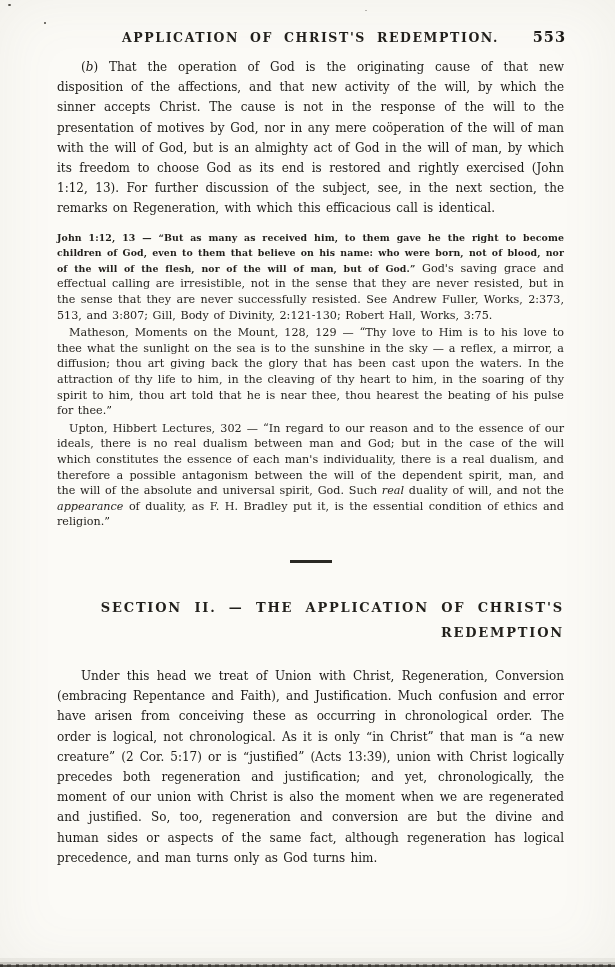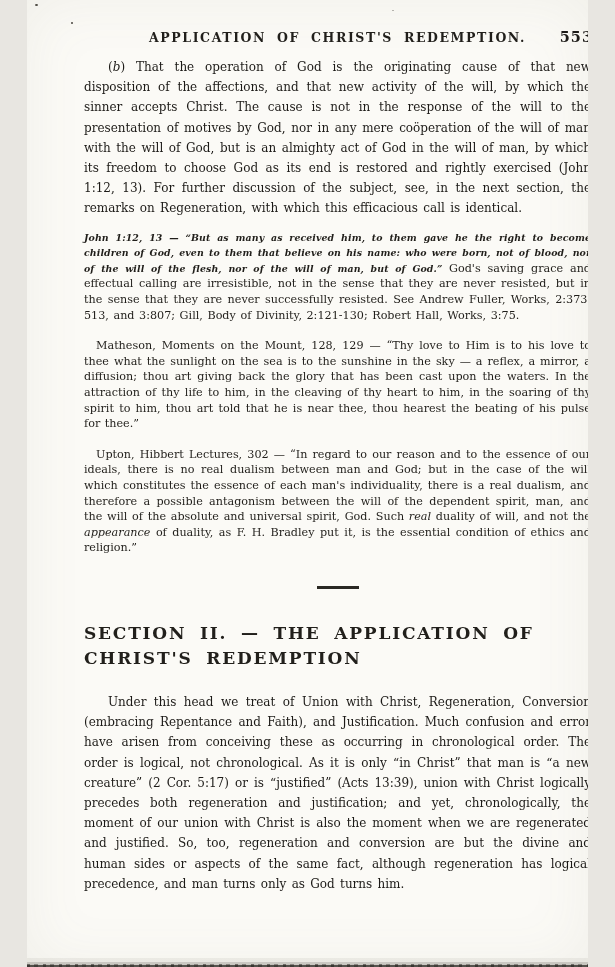--- a/index.html
+++ b/index.html
@@ -2,21 +2,21 @@
 <html><head>
 <meta charset="utf-8">
 <style>
   html,body{margin:0;padding:0;}
   body{
     background:#e8e6e1;
     font-family:"DejaVu Serif","Liberation Serif",serif;
   }
   .page{
     position:relative;
-    width:561px;height:967px;
+    width:615px;height:967px;
     margin:0 auto;
     background:#fbfaf6;
     color:#1c1a17;
     overflow:hidden;
     box-shadow:inset 0 0 60px rgba(120,110,90,.08);
   }
   
   .hdr{
     position:absolute;top:30px;left:57px;width:507px;height:20px;
   }
@@ -41,33 +41,33 @@
     text-indent:24px;
     word-spacing:1.5px;
   }
   .note{
     font-size:11.2px;line-height:15.6px;
     text-align:justify;
     word-spacing:1px;
     color:#201e1a;
   }
   .note.indent-sm{text-indent:12px;}
-  .note + .note{margin-top:15px;}
+  .note + .note{margin-top:2px;}
   .mt-note{margin-top:11px;}
   .it{font-style:italic;}
-  .bd{font-weight:bold;font-style:italic;}
+  .bd{font-weight:bold;}
   .vs{font-size:9.4px;line-height:15.6px;letter-spacing:.1px;}
   .divider{
     width:42px;height:3px;background:#2a2823;
     margin:30px auto 0 auto;
   }
   .section-heading{
     margin:32px 0 0 0;
-    font-size:17px;font-weight:bold;
-    text-align:left;
+    font-size:13px;font-weight:bold;
+    text-align:right;
     letter-spacing:1.8px;word-spacing:6px;
     line-height:25px;
     color:#211f1b;
   }
   .para-under{margin-top:21px;}
   
   .speck{position:absolute;background:#4a463f;border-radius:50%;}
   .speck.s1{left:8px;top:4px;width:3px;height:2px;}
   .speck.s2{left:44px;top:22px;width:2px;height:2px;}
   .speck.s3{left:365px;top:10px;width:2px;height:1px;opacity:.5;}

